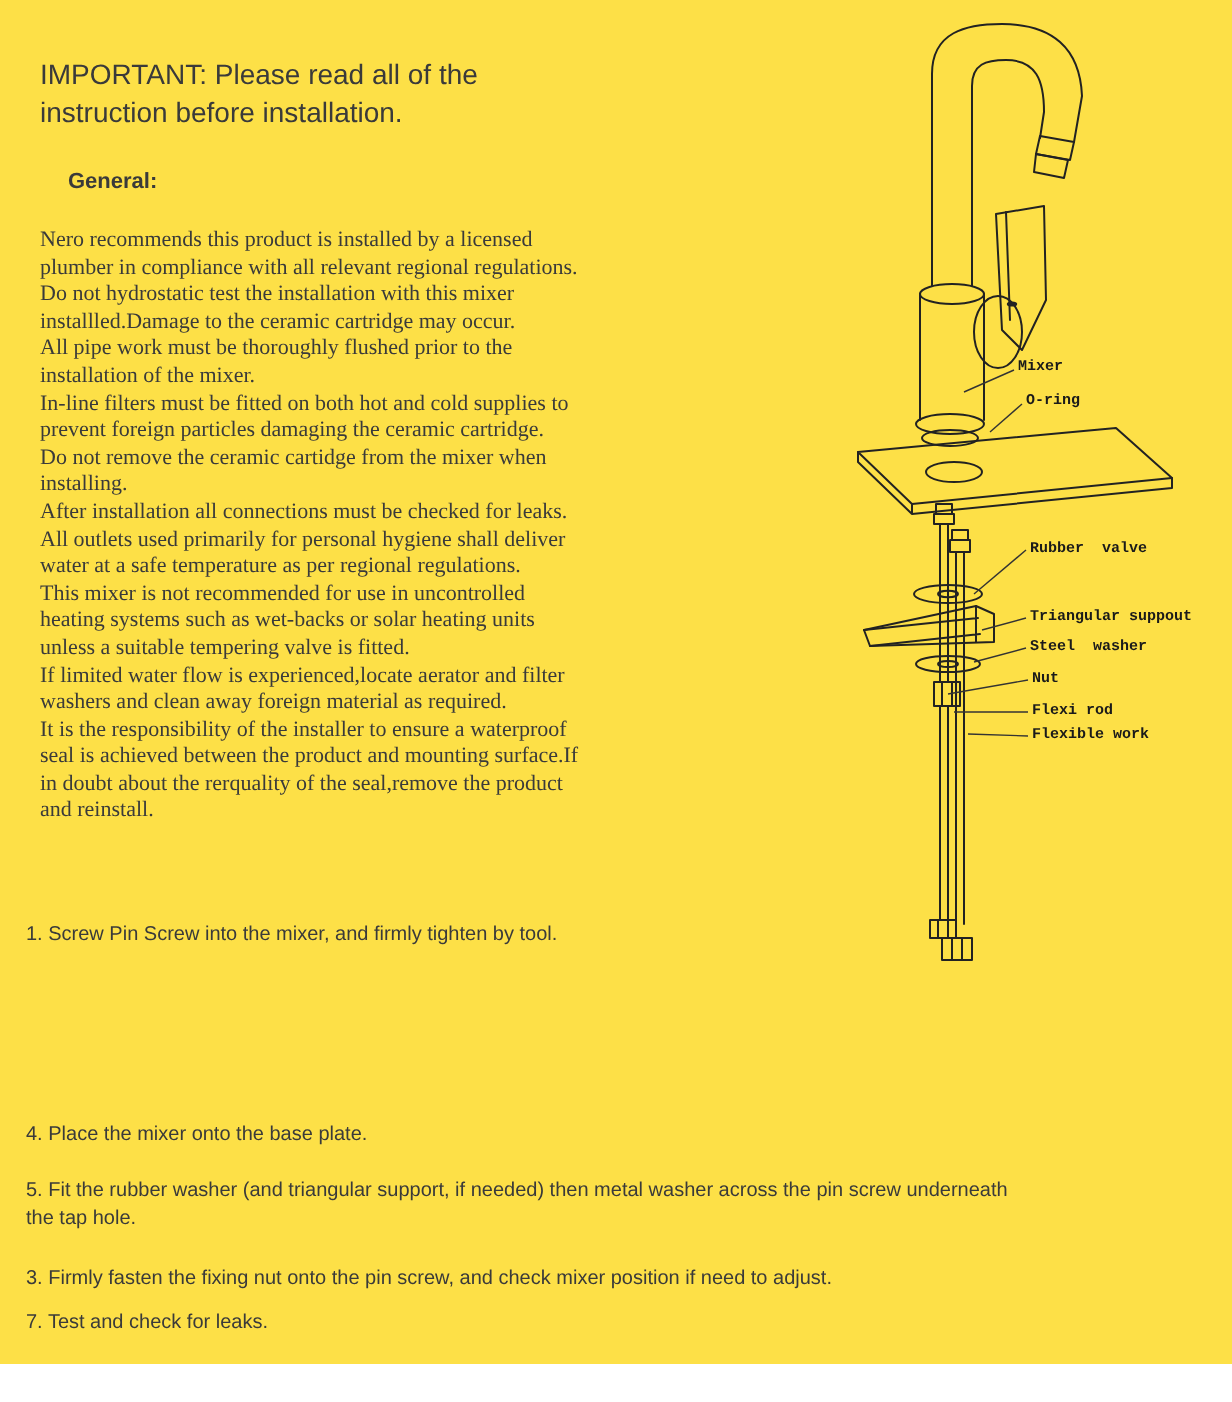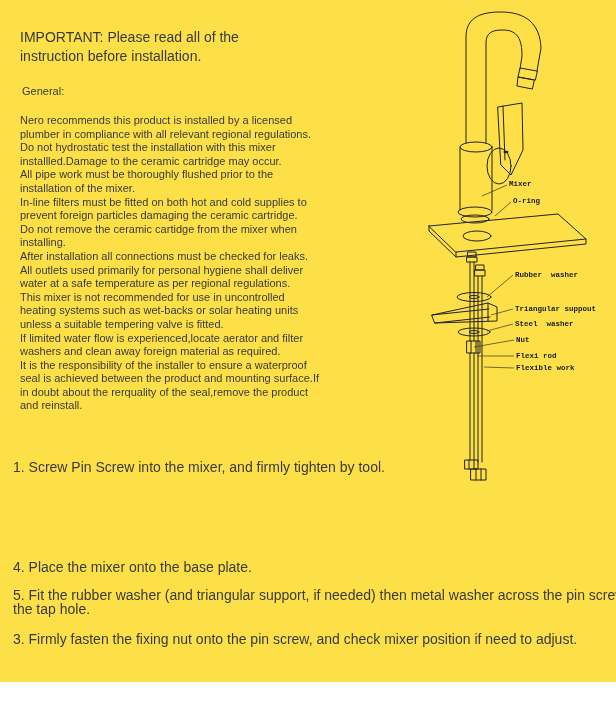--- a/index.html
+++ b/index.html
@@ -5,27 +5,27 @@
   html,body{margin:0;padding:0;background:#fff;}
   .page{
     position:relative;width:616px;height:682px;background:#fde047;
     font-family:"Liberation Sans",sans-serif;color:#3a3a3a;overflow:hidden;
   }
   .title{
     position:absolute;left:20px;top:28px;font-size:14px;line-height:19px;
     white-space:pre;color:#3a3a3a;
   }
   .general-heading{
-    position:absolute;left:22px;top:84px;font-size:11px;line-height:14px;white-space:pre;
+    position:absolute;left:34px;top:84px;font-size:11px;line-height:14px;white-space:pre;font-weight:bold;
   }
   .general-text{
-    position:absolute;left:20px;top:114px;font-size:11px;line-height:13.6px;white-space:pre;
+    position:absolute;left:20px;top:114px;font-size:11px;line-height:13.6px;white-space:pre;font-family:Liberation Serif, serif;
   }
   .step{
-    position:absolute;left:13px;font-size:14px;line-height:13.6px;white-space:pre;
+    position:absolute;left:13px;font-size:10px;line-height:13.6px;white-space:pre;
   }
   .step1{top:461px}.step2{top:494px}.step3{top:523px}.step4{top:561px}
   .step5{top:589px}.step6{top:633px}.step7{top:655px}
   .diagram{
     position:absolute;left:425px;top:10px;width:191px;height:478px;font-weight:bold;
   }
   .diagram svg{position:absolute;left:0;top:0;}
   .dlabel{
     position:absolute;font-family:"Liberation Mono",monospace;font-size:7.5px;
     line-height:9px;color:#1a1a1a;white-space:pre;
@@ -70,20 +70,21 @@
 It is the responsibility of the installer to ensure a waterproof
 seal is achieved between the product and mounting surface.If
 in doubt about the rerquality of the seal,remove the product
 and reinstall.</div>
 
   <div class="step step1">1. Screw Pin Screw into the mixer, and firmly tighten by tool.</div>
   <div class="step step4">4. Place the mixer onto the base plate.</div>
   <div class="step step5">5. Fit the rubber washer (and triangular support, if needed) then metal washer across the pin screw underneath
 the tap hole.</div>
   <div class="step step6">3. Firmly fasten the fixing nut onto the pin screw, and check mixer position if need to adjust.</div>
+  <div class="step step7">7. Test and check for leaks.</div>
 
   <div class="diagram">
     <svg width="191" height="478" viewBox="0 0 191 478">
       <g stroke="#222" fill="none" stroke-width="1" stroke-linejoin="round" stroke-linecap="round">
 
         <path d="M41,133 L41,27 C41,6 58,2 76,2 C101,2 115,14 116,38 L112,61"></path>
         <path d="M61,133 L61,33 C61,22 68,20 78,20 C93,20 97,30 97,46 L95,59"></path>
         <path d="M112,61 L95,58 L93,67 L110,70 Z"></path>
         <path d="M109,70 L93,67 L92,76 L107,79 Z"></path>
 
@@ -137,21 +138,21 @@
         <path d="M66,305 L88,299"></path>
         <path d="M62,321 L88,314"></path>
         <path d="M49,337 L89,330"></path>
         <path d="M52,346 L89,346"></path>
         <path d="M59,357 L89,358"></path>
       </g>
     </svg>
 
     <span class="dlabel lbl-mixer">Mixer</span>
     <span class="dlabel lbl-oring">O-ring</span>
-    <span class="dlabel lbl-rubber">Rubber  washer</span>
+    <span class="dlabel lbl-rubber">Rubber  valve</span>
     <span class="dlabel lbl-triangular">Triangular suppout</span>
     <span class="dlabel lbl-steel">Steel  washer</span>
     <span class="dlabel lbl-nut">Nut</span>
     <span class="dlabel lbl-thread">Flexi rod</span>
     <span class="dlabel lbl-flexible">Flexible work</span>
   </div>
 
 </div>
 
 </body></html>

